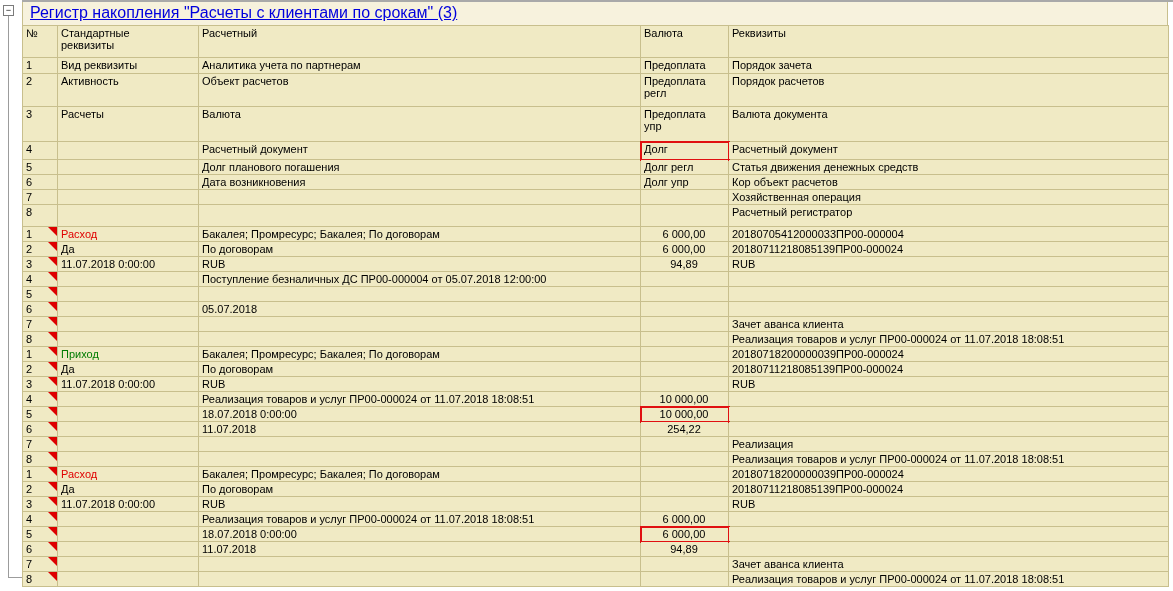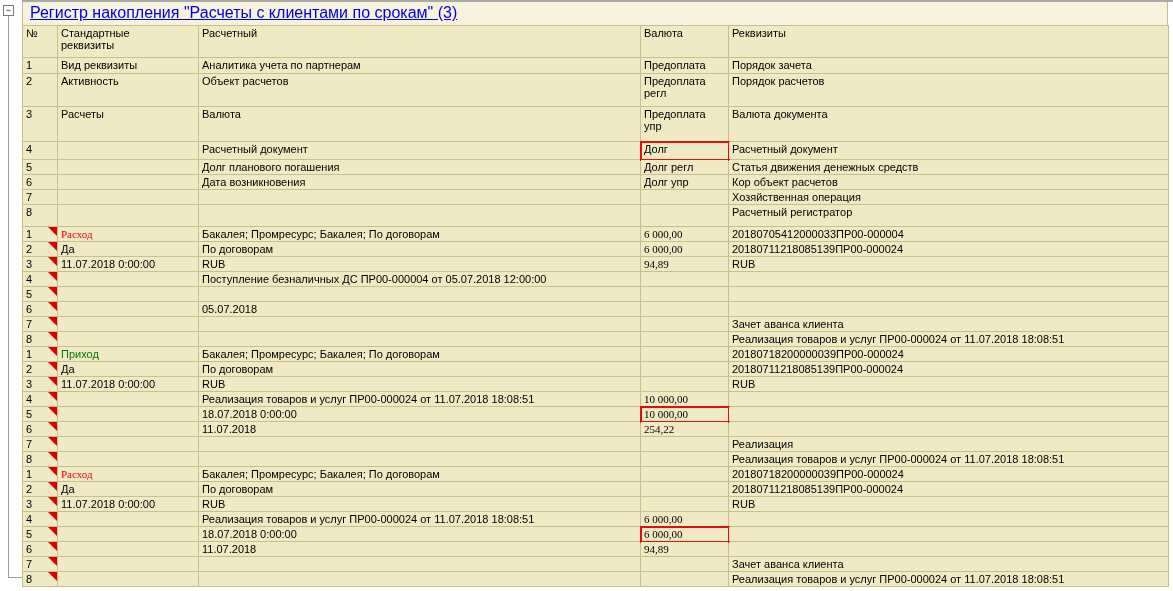--- a/index.html
+++ b/index.html
@@ -33,23 +33,23 @@
   }
 
   table.grid { border-collapse: collapse; table-layout: fixed; width: 1146px; }
   table.grid td {
     border: 1px solid #c8bf8d; background: #f0eac4;
     font-size: 11px; line-height: 12px; vertical-align: top;
     padding: 1px 3px; overflow: hidden; position: relative;
   }
   tr.colhdr td { white-space: pre-line; }
   td.c-num { padding-left: 4px; }
-  td.c-res.num { text-align: left; padding-right: 4px; white-space: nowrap; font-family: Liberation Serif, serif; }
+  td.c-res.num { text-align: center; padding-right: 4px; white-space: nowrap; }
   td .celltext { display: inline; }
-  .expense { color: #e00000; font-family: Liberation Serif, serif; }
+  .expense { color: #e00000; }
   .income  { color: #007c00; margin-left: 20px; }
   .hl-box  { outline: 2px solid #e01010; outline-offset: -1px; }
   .tri {
     position: absolute; top: 0; right: 0; width: 0; height: 0;
     border-top: 9px solid #dd0000; border-left: 9px solid transparent;
   }
   td.c-dim, td.c-attr, td.c-std { white-space: nowrap; }
   tr.colhdr td, tr.hdr td { white-space: pre-line; }
 </style>
 </head>

